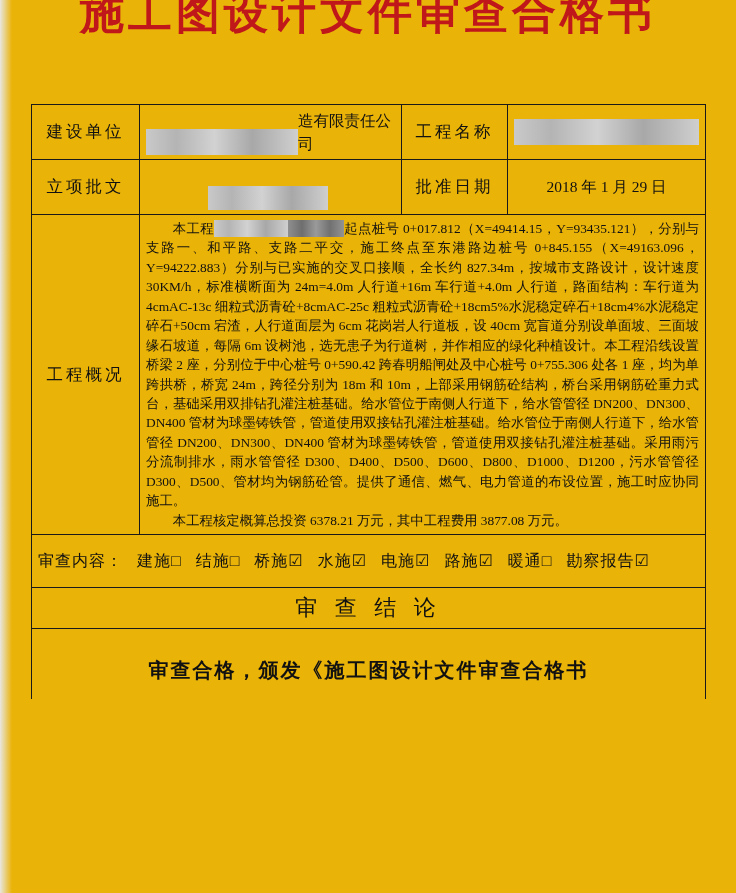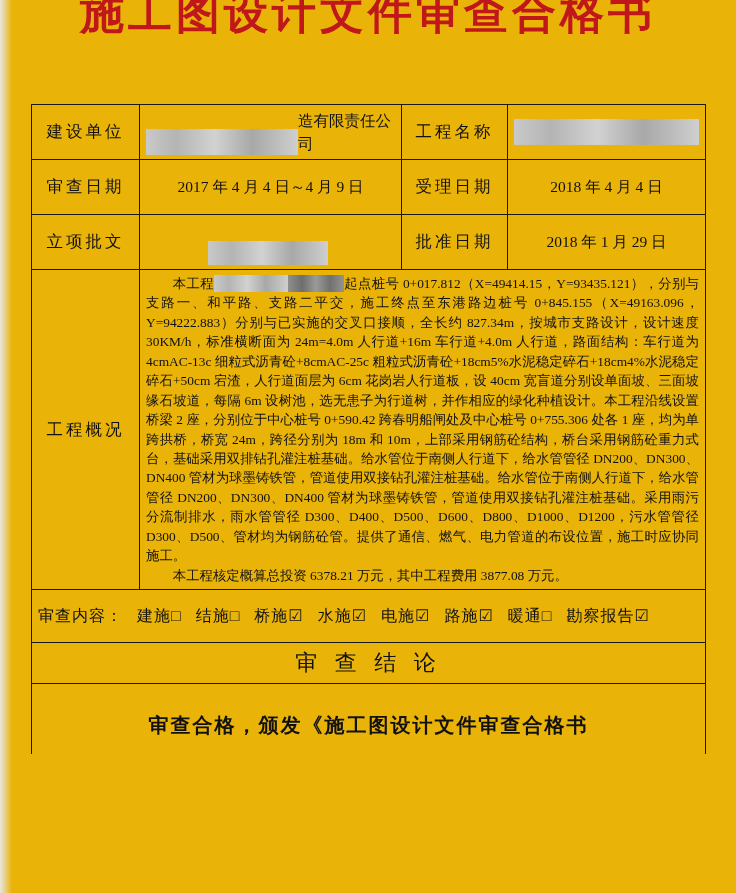--- a/index.html
+++ b/index.html
@@ -174,26 +174,20 @@
           </div>
         </td>
         <td class="lbl">工程名称</td>
         <td>
           <div class="cell-inline">
               <span class="redact r3" style="width:186px"></span>
             </div>
         </td>
       </tr>
       <tr>
-        <td class="lbl">审查日期</td>
-        <td class="ctr h-46">2017 年 4 月 4 日～4 月 9 日</td>
-        <td class="lbl">受理日期</td>
-        <td class="ctr">2018 年 4 月 4 日</td>
-      </tr>
-      <tr>
         <td class="lbl">立项批文</td>
         <td class="h-46">
           <div class="cell-inline">
               <span class="redact" style="width:120px;height:24px;margin-left:62px"></span>
             </div>
         </td>
         <td class="lbl">批准日期</td>
         <td class="ctr">2018 年 1 月 29 日</td>
       </tr>
       <tr>

